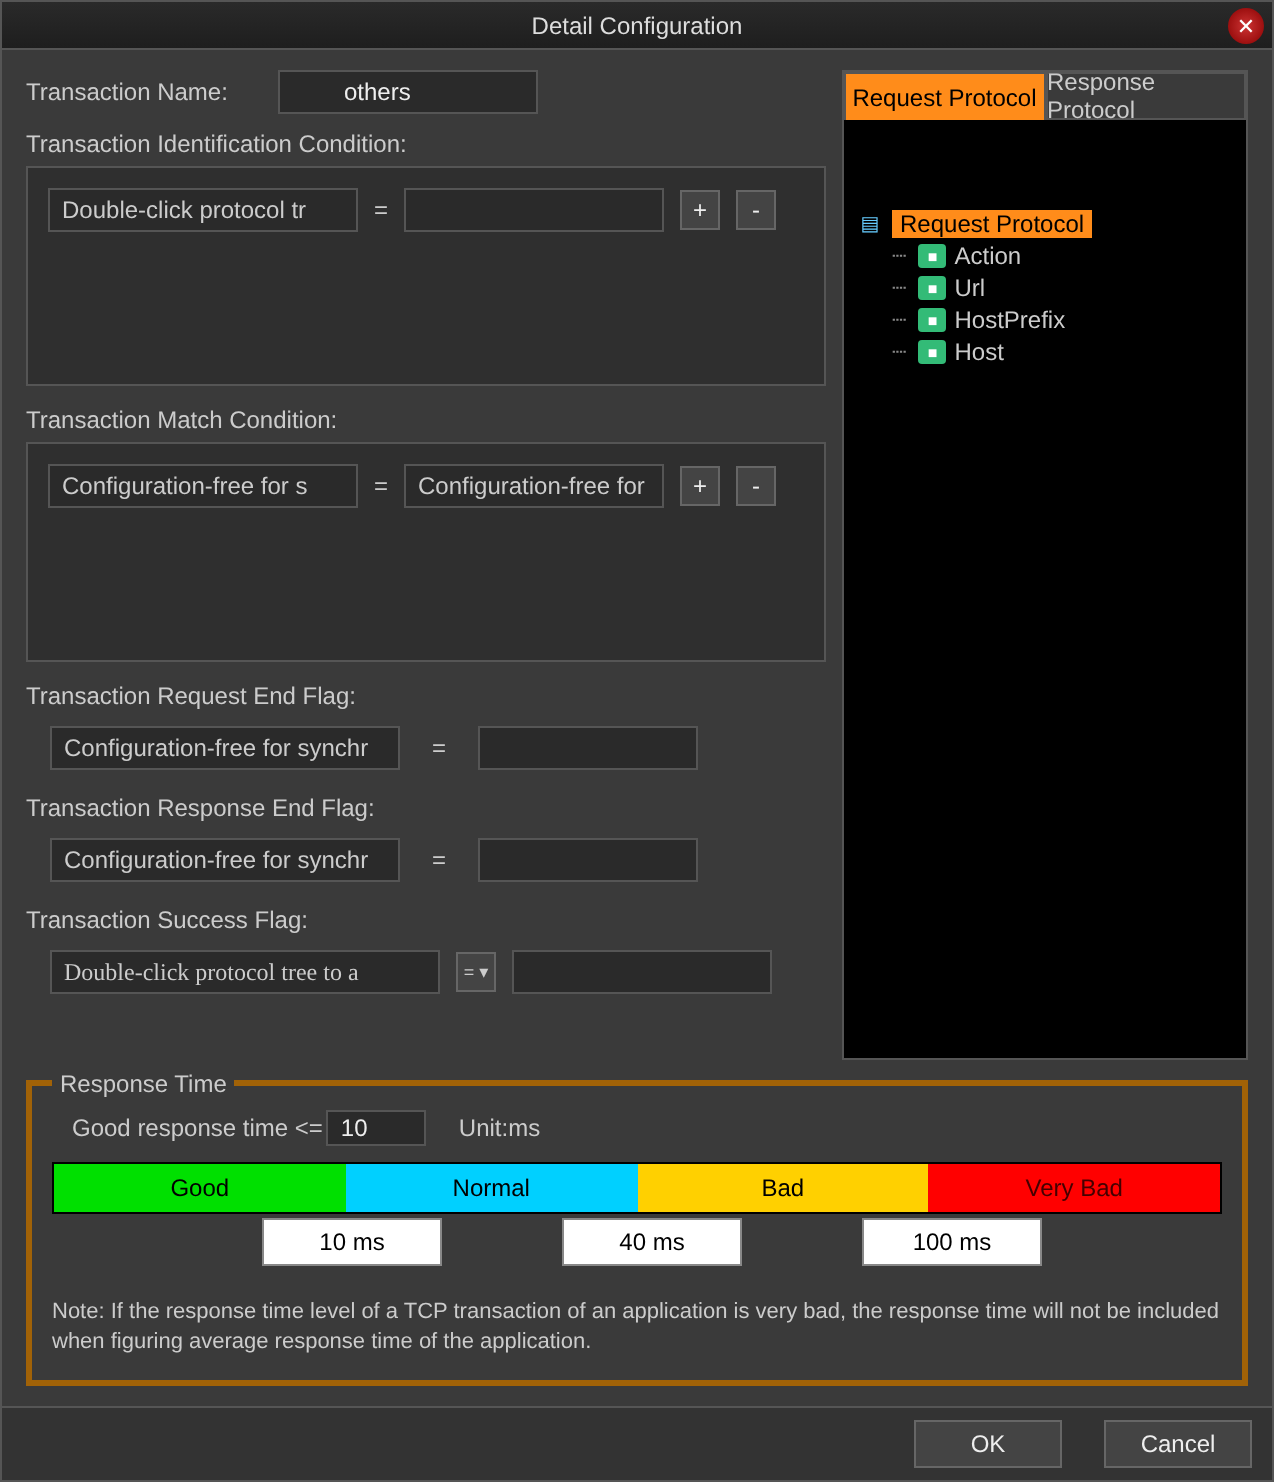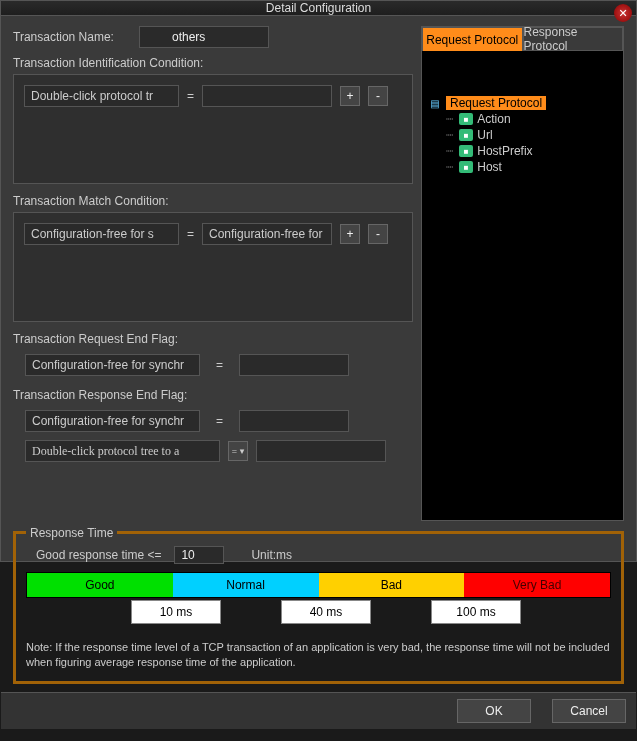--- a/index.html
+++ b/index.html
@@ -1,17 +1,17 @@
 <!DOCTYPE html>
 <html><head>
 <meta charset="utf-8">
 <style>
 * { box-sizing: border-box; margin: 0; padding: 0; font-family: Arial, sans-serif; }
 body { background: #1a1a1a; width: 637px; height: 741px; overflow: hidden; }
-.dialog { width: 637px; height: 562px; background: #3a3a3a; border: 1px solid #555; display: flex; flex-direction: column; }
+.dialog { width: 637px; height: 741px; background: #3a3a3a; border: 1px solid #555; display: flex; flex-direction: column; }
 .titlebar { height: 24px; background: linear-gradient(#2a2a2a,#1e1e1e); display: flex; align-items: center; justify-content: center; position: relative; border-bottom: 1px solid #555; }
 .titlebar-text { color: #ddd; font-size: 12px; }
 .close-btn { position: absolute; right: 4px; top: 3px; width: 18px; height: 18px; background: radial-gradient(circle,#c33,#800); border-radius: 50%; display: flex; align-items: center; justify-content: center; color: #fff; font-size: 11px; cursor: pointer; }
 .body { flex: 1; padding: 10px 12px 8px 12px; display: flex; flex-direction: column; gap: 6px; color: #ccc; font-size: 12px; }
 .row { display: flex; align-items: center; gap: 8px; }
 .label { color: #ccc; }
 .textbox { background: #2a2a2a; border: 1px solid #555; height: 22px; padding: 0 6px; color: #eee; font-size: 12px; }
 .textbox[readonly] { color: #ccc; background: #2a2a2a; }
 .placeholder { color: #888; }
 .main-cols { display: flex; gap: 8px; }
@@ -27,21 +27,21 @@
 .tree-icon { width: 14px; height: 12px; display: inline-flex; align-items: center; justify-content: center; font-size: 10px; }
 .doc-icon { color: #6cf; }
 .tag-icon { background: #3b7; color: #fff; border-radius: 2px; font-size: 8px; padding: 0 2px; }
 .tree-sel { background: #ff8c1a; color: #000; padding: 0 4px; }
 .section-box { border: 1px solid #555; background: #2f2f2f; padding: 10px; min-height: 110px; }
 .eq { color: #ccc; }
 .small-btn { width: 20px; height: 20px; background: #444; border: 1px solid #666; color: #eee; font-size: 12px; display: flex; align-items: center; justify-content: center; cursor: pointer; }
 .dropdown-btn { width: 20px; height: 20px; background: #444; border: 1px solid #666; color: #ccc; font-size: 9px; display: flex; align-items: center; justify-content: center; cursor: pointer; }
 .fieldset { border: 3px solid #a16207; padding: 8px 10px 10px 10px; margin-top: 4px; }
 .legend { position: relative; top: -16px; background: #3a3a3a; padding: 0 4px; font-size: 12px; display: inline-block; }
-.resp-row { display: flex; align-items: center; gap: 13px; margin-top: -10px; margin-left: 10px; }
+.resp-row { display: flex; align-items: center; gap: 2px; margin-top: -10px; margin-left: 10px; }
 .resp-bars { display: flex; height: 26px; margin-top: 8px; border: 1px solid #000; }
 .bar { flex: 1; display: flex; align-items: center; justify-content: center; font-size: 12px; color: #000; }
 .bar.good { background: #00e000; }
 .bar.normal { background: #00d0ff; }
 .bar.bad { background: #ffd000; }
 .bar.vbad { background: #ff0000; color: #400; }
 .thresh-row { display: flex; margin-top: 2px; height: 30px; position: relative; text-align: right; }
 .thresh-box { position: absolute; width: 90px; height: 24px; background: #fff; border: 1px solid #888; display: flex; align-items: center; justify-content: center; font-size: 12px; color: #000; }
 .note { font-size: 11px; color: #ccc; margin-top: 10px; line-height: 1.4; }
 .btn-row { display: flex; justify-content: flex-end; gap: 21px; padding: 6px 10px; border-top: 1px solid #555; background: #333; }
@@ -99,20 +99,21 @@
           <input class="textbox" style="width: 110px;" value="">
         </div>
 
         <div class="label" style="margin-top:8px">Transaction Response End Flag:</div>
         <div class="row" style="margin-left:12px; margin-top:4px;">
           <input class="textbox placeholder" style="width: 175px;" readonly="" value="Configuration-free for synchr">
           <span class="eq" style="margin:0 8px">=</span>
           <input class="textbox" style="width: 110px;" value="">
         </div>
 
+        <div class="label" style="margin-top:8px">Transaction Success Flag:</div>
         <div class="row" style="margin-left:12px; margin-top:4px;">
           <input class="textbox placeholder" style="width: 195px; font-family: Liberation Serif, serif;" readonly="" value="Double-click protocol tree to a">
           <div class="dropdown-btn"><span>=</span>&nbsp;<span>▾</span></div>
           <input class="textbox" style="width: 130px;" value="">
         </div>
 
       </div>
 
       <div class="right-col" style="height:495px">
         <div class="tabs">

